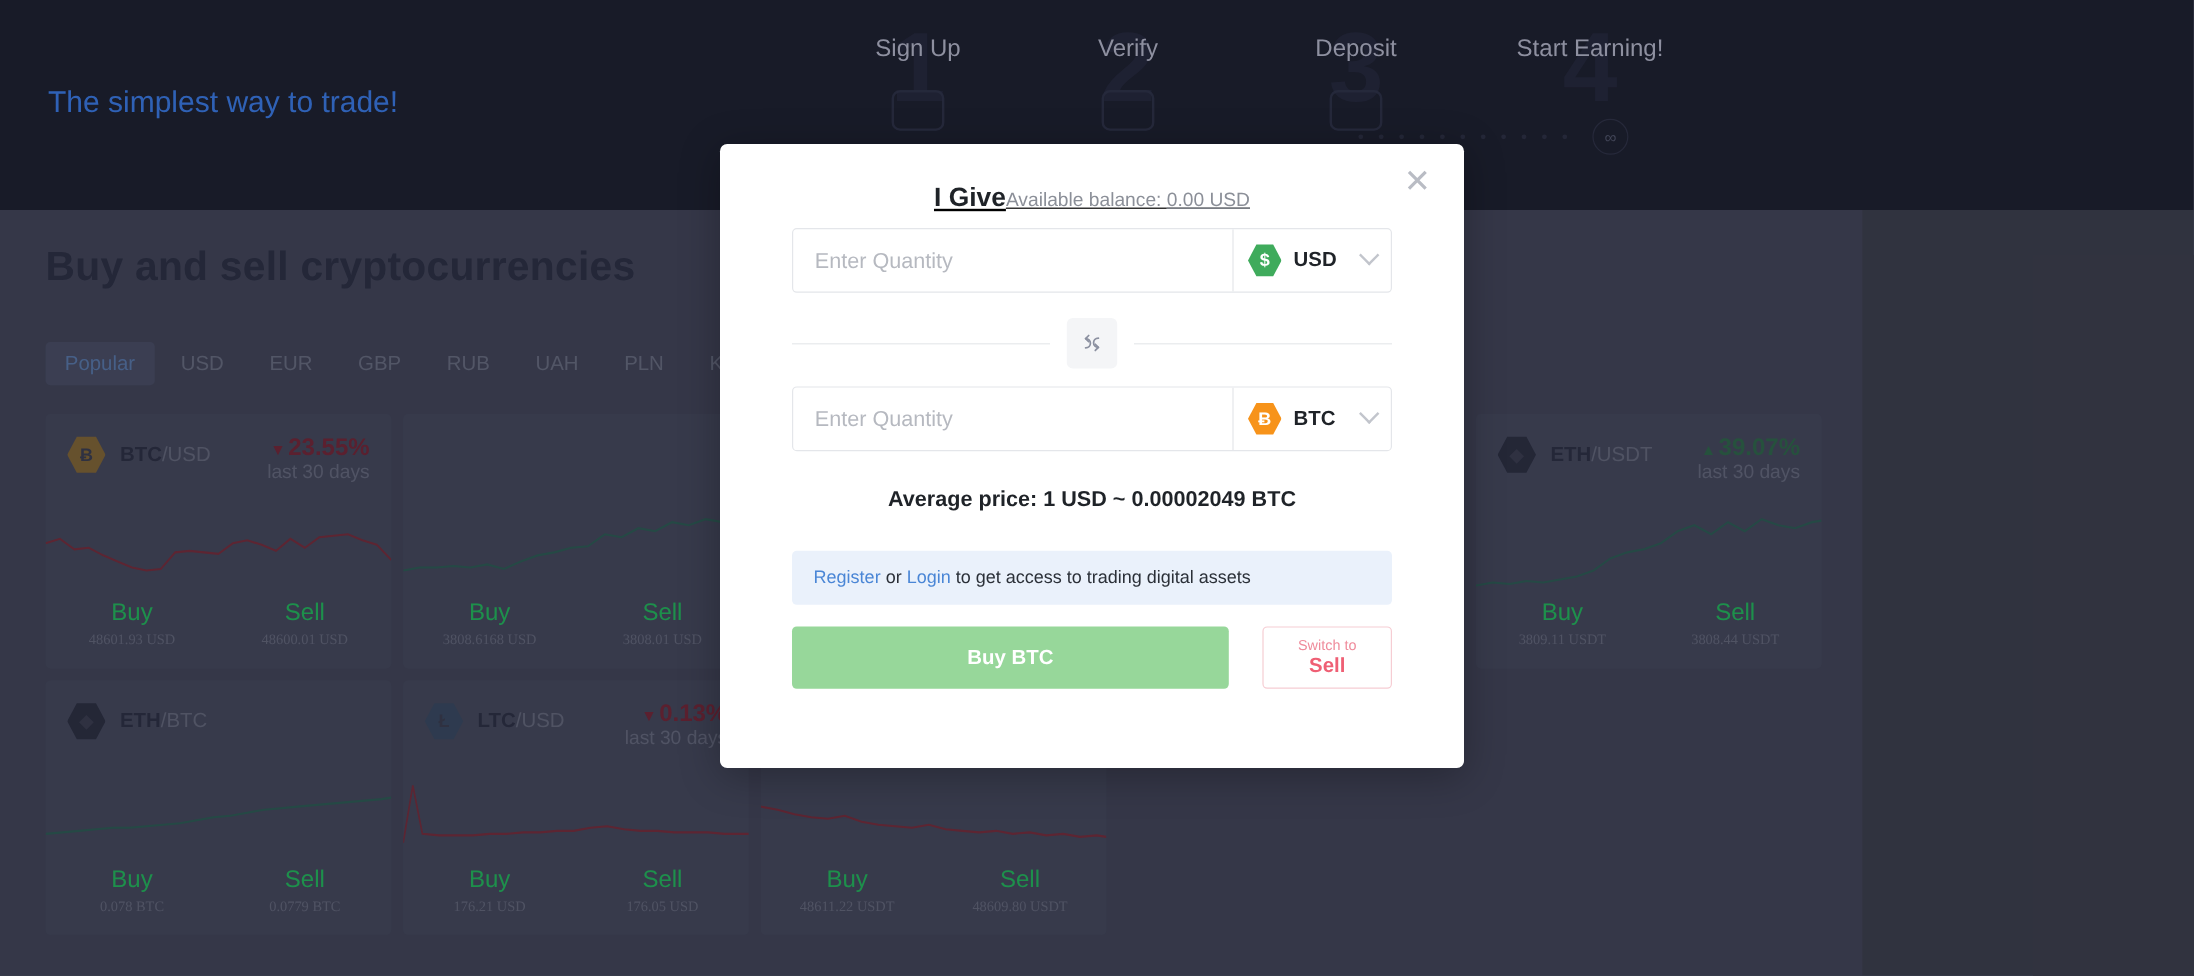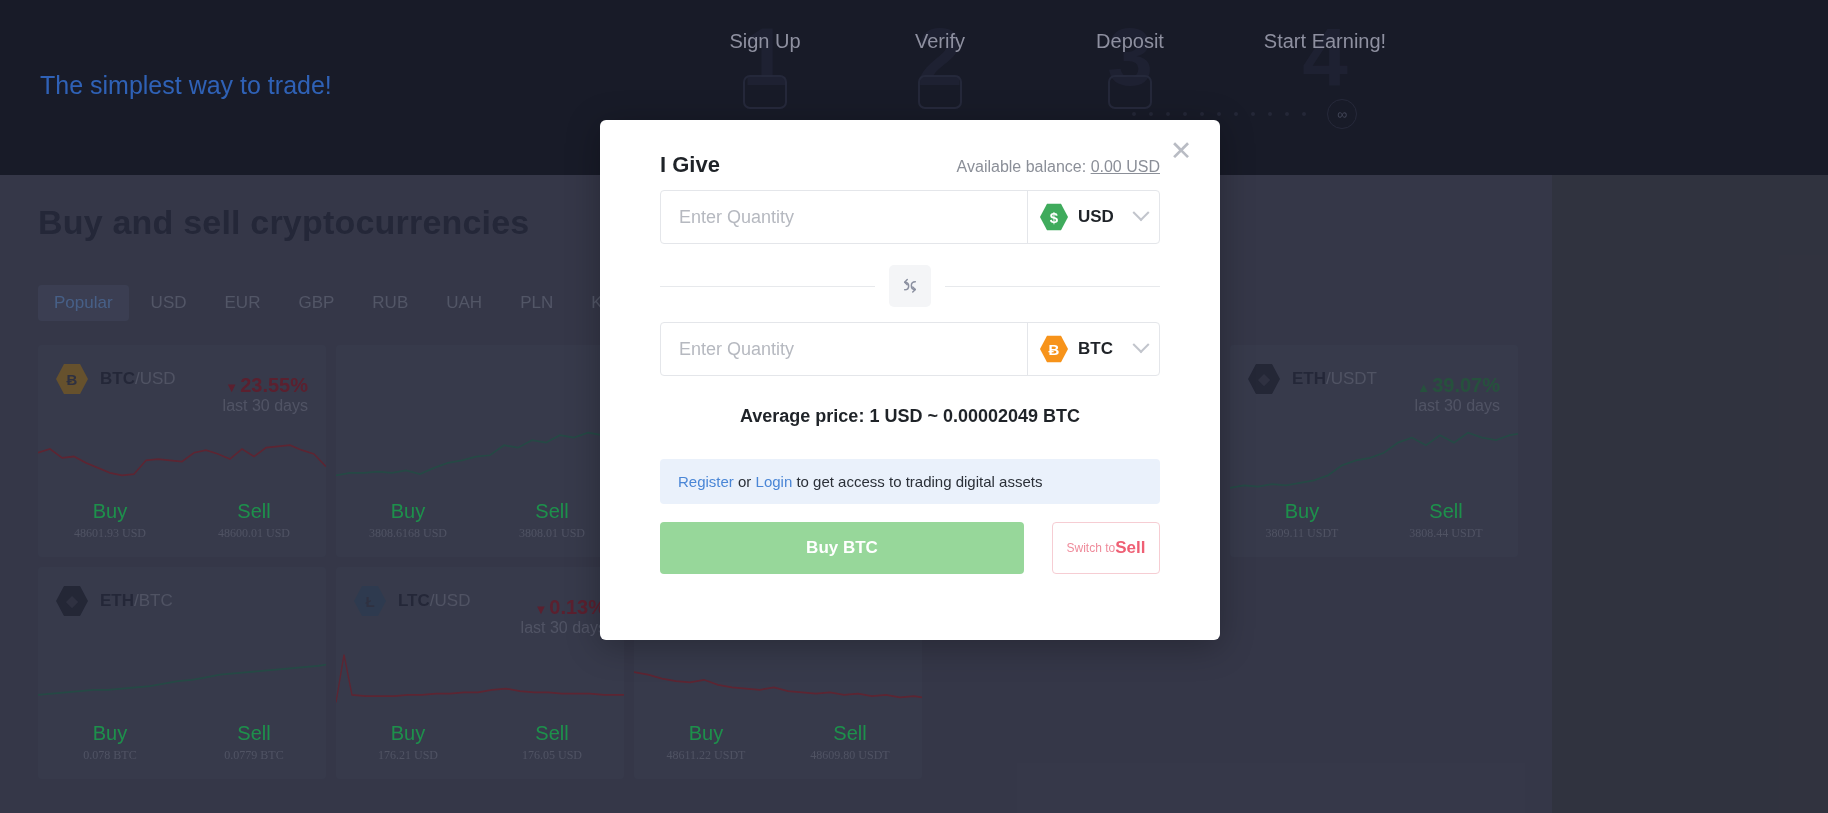--- a/index.html
+++ b/index.html
@@ -113,21 +113,21 @@
   .coin-hex {
     width: 32px; height: 32px;
     position: relative;
     display: flex; align-items: center; justify-content: center;
     clip-path: polygon(25% 3%, 75% 3%, 100% 50%, 75% 97%, 25% 97%, 0% 50%);
     font-size: 15px; font-weight: 700;
   }
   .pair-name { font-size: 17px; font-weight: 700; color: #2c2f43; white-space: nowrap; }
   .pair-name .quote { color: #6a6d80; font-weight: 400; }
   .pct-box { text-align: right; }
-  .pct { font-size: 20px; font-weight: 700; line-height: 1.05; margin-top: 12px; }
+  .pct { font-size: 20px; font-weight: 700; line-height: 1.05; }
   .pct.up { color: #2f6b4a; }
   .pct.down { color: #7a2435; }
   .pct .arrow { font-size: 13px; margin-right: 2px; }
   .pct-sub { font-size: 16px; color: #6b6e82; margin-top: 1px; }
 
   .spark { position: absolute; left: 0; right: 0; top: 70px; height: 78px; }
   .spark svg { width: 100%; height: 100%; display: block; }
 
   .card-foot {
     position: absolute; left: 0; right: 0; bottom: 16px;
@@ -155,22 +155,23 @@
   }
   .modal-close {
     position: absolute; right: 22px; top: 14px;
     width: 34px; height: 34px;
     display: flex; align-items: center; justify-content: center;
     color: #b9bcc4; font-size: 27px; line-height: 1;
     cursor: pointer; font-weight: 300;
   }
 
   .row-head {
-    display: flex; align-items: baseline; justify-content: space-between;
+    display: flex; align-items: baseline; justify-content: center;
     margin-top: 32px;
+    text-decoration: underline;
   }
   .row-title { font-size: 22px; font-weight: 600; color: #1f2328; }
   .row-balance { font-size: 16px; color: #8b8f98; }
   .row-balance .val { color: #8b8f98; text-decoration: underline; }
 
   .field {
     margin-top: 12px;
     display: flex;
     height: 54px;
     border: 1px solid #e4e6ea;
@@ -246,21 +247,21 @@
     border: 0; border-radius: 4px;
     font-size: 17px; font-weight: 700;
     font-family: "Liberation Sans", sans-serif;
     cursor: pointer;
   }
   .btn-switch {
     width: 108px; height: 52px;
     background: #fff;
     border: 1px solid #f6cdd3;
     border-radius: 4px;
-    display: flex; flex-direction: row; align-items: center; justify-content: center;
+    display: flex; flex-direction: column; align-items: center; justify-content: center;
     cursor: pointer; line-height: 1.18;
   }
   .btn-switch .s1 { font-size: 12px; color: #ef8b9b; }
   .btn-switch .s2 { font-size: 17px; font-weight: 700; color: #ef5f74; }
 </style>
 </head>
 <body>
 
 <div id="page-root">
 

